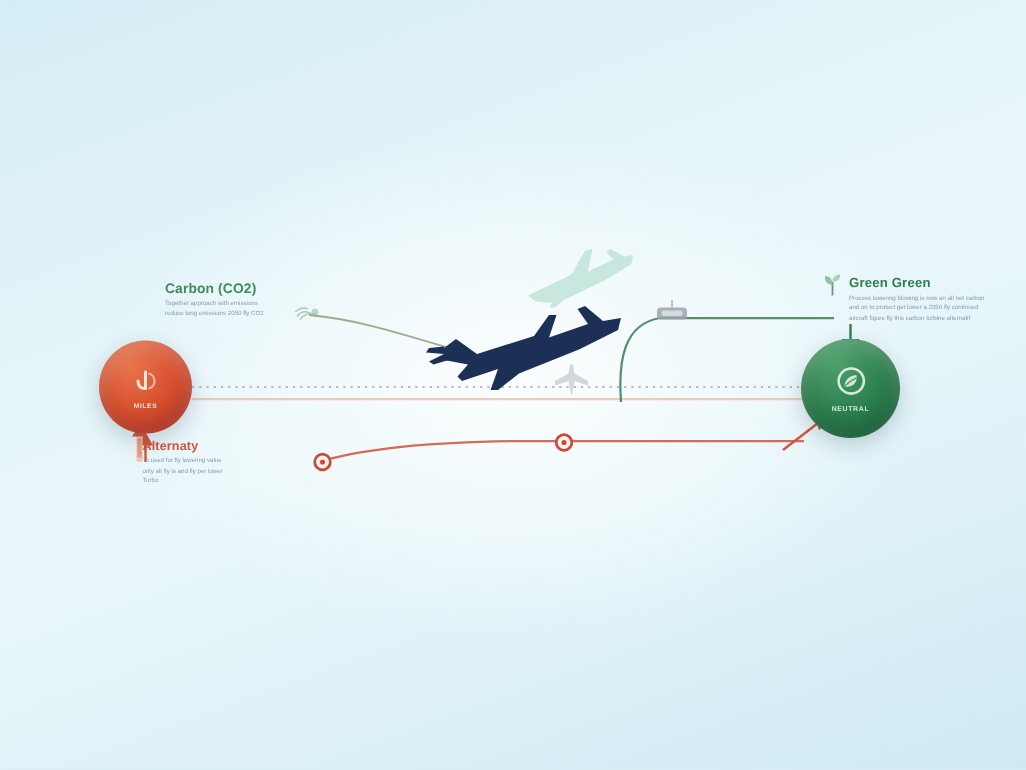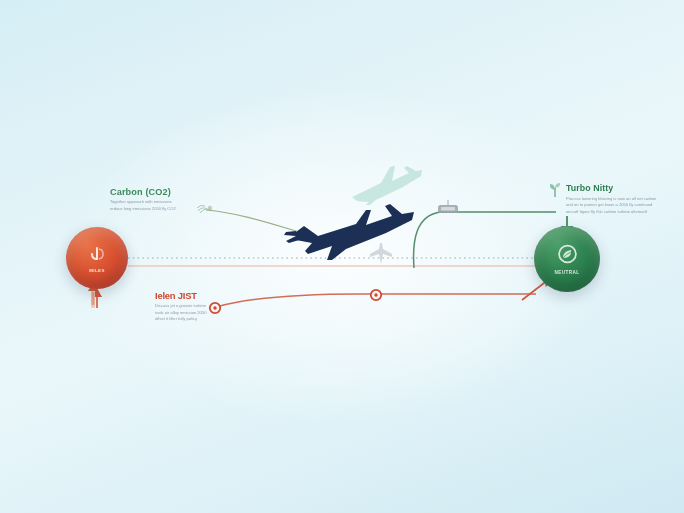--- a/index.html
+++ b/index.html
@@ -170,51 +170,51 @@
       <g opacity="0.6" fill="none" stroke="#79a98c" stroke-width="1">
         <path d="M2 11 q4 -5 9 -2"></path>
         <path d="M4 13 q5 -6 11 -3"></path>
         <path d="M1 8 q4 -4 8 -2"></path>
       </g>
       <circle cx="14" cy="8" r="2.2" fill="#9fc3ad" opacity="0.7"></circle>
     </svg>
   </div>
 
   <div class="annot" id="annot-green">
-    <div class="atitle">Turbo Nitty</div>
+    <div class="atitle">Green Green</div>
     <div class="abody">
       <span>Process lowering blowing is now an all net carbon</span>
       <span>and on to protect get lower a 2050 fly continued</span>
       <span>aircraft figure fly this carbon turbine alternatif</span>
     </div>
   </div>
   <div class="icon-badge" id="icon-leaf-green">
     <svg width="15" height="16" viewBox="0 0 15 16">
       <path d="M7 15 L7 6" stroke="#5c9f74" stroke-width="1.2" fill="none"></path>
       <path d="M7 8 q-6 -1 -5 -6 q5 0 5 6 Z" fill="#7fb894" opacity="0.85"></path>
       <path d="M7 6 q6 -1 5 -5 q-5 0 -5 5 Z" fill="#9ecbae" opacity="0.85"></path>
     </svg>
   </div>
 
+  <div class="annot" id="annot-alt">
+    <div class="atitle">Alternaty</div>
+    <div class="abody">
+      <span>To used for fly lowering value</span>
+      <span>only alt fly is and fly per lower</span>
+      <span>Turbo</span>
+    </div>
+  </div>
   <div class="icon-badge" id="icon-arrow-alt">
     <svg width="14" height="26" viewBox="0 0 14 26">
       <rect x="5" y="6" width="4" height="19" rx="1.4" fill="#f0c6b4"></rect>
       <path d="M7 0 L12 8 L2 8 Z" fill="#d4553a"></path>
       <rect x="5.6" y="9" width="2.8" height="13" rx="1" fill="#e08a6c" opacity="0.7"></rect>
     </svg>
   </div>
 
-  <div class="annot" id="annot-fleet">
-    <div class="atitle">Ielen JIST</div>
-    <div class="abody">
-      <span>Discuss jet a greater turbine</span>
-      <span>tools air alloy emission 2050</span>
-      <span>offset it filter fully policy</span>
-    </div>
-  </div>
 
   <div class="node" id="node-source">
     <div class="glyph">
       <svg width="22" height="22" viewBox="0 0 22 22">
         <path d="M11 4 L11 15" stroke="#ffffff" stroke-width="2" stroke-linecap="round" fill="none" opacity="0.92"></path>
         <path d="M11 15 q-5 0 -5 -5" stroke="#ffffff" stroke-width="2" fill="none" stroke-linecap="round" opacity="0.92"></path>
         <path d="M13 5 a5 5 0 0 1 4 5 a5 5 0 0 1 -4 5" stroke="#ffffff" stroke-width="1.5" fill="none" opacity="0.6"></path>
       </svg>
     </div>
     <div class="nlabel">MILES</div>

